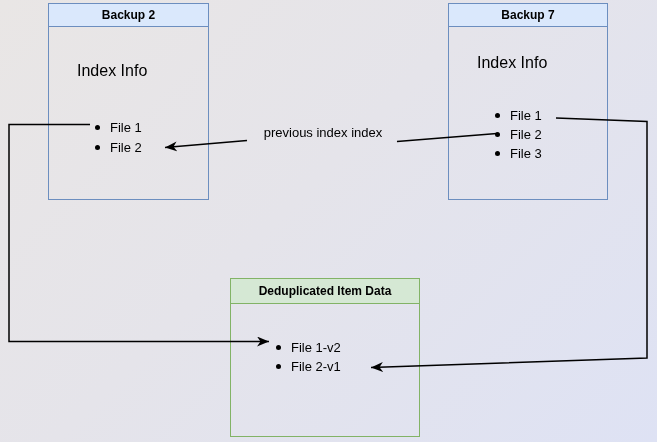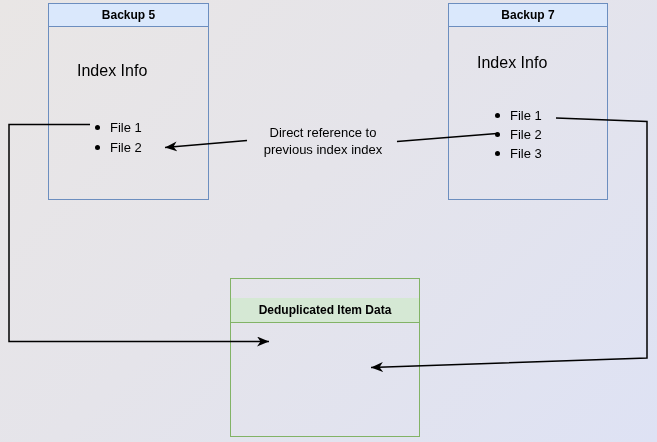--- a/index.html
+++ b/index.html
@@ -11,42 +11,42 @@
   }
   .canvas{position:absolute;inset:0;}
   .shape{position:absolute;border:1px solid;box-sizing:border-box;background:transparent;}
   .shape.blue{border-color:var(--blue-stroke,#6c8ebf);}
   .shape.green{border-color:var(--green-stroke,#82b366);}
   .shape-header{
     box-sizing:border-box;width:100%;display:flex;align-items:center;justify-content:center;
     font-weight:bold;font-size:12px;border-bottom:1px solid;
   }
   .blue .shape-header{background:var(--blue-fill,#dae8fc);border-bottom-color:var(--blue-stroke,#6c8ebf);height:23px;}
-  .green .shape-header{background:var(--green-fill,#d5e8d4);border-bottom-color:var(--green-stroke,#82b366);height:25px;margin-top:19px;}
+  .green .shape-header{background:var(--green-fill,#d5e8d4);border-bottom-color:var(--green-stroke,#82b366);height:25px;}
   .index-label{position:absolute;font-size:16px;white-space:nowrap;}
   .file-list{position:absolute;}
   .file-item{display:flex;align-items:center;font-size:13px;white-space:nowrap;}
   .file-item .dot{width:5px;height:5px;border-radius:50%;background:#000;margin-right:10px;flex:0 0 auto;}
   .lh20 .file-item{height:20px;}
   .lh19 .file-item{height:19px;}
   .edge-label{
     position:absolute;left:250px;top:124px;width:146px;
     font-size:13px;line-height:17px;text-align:center;
   }
   svg.connectors{position:absolute;inset:0;pointer-events:none;}
   .connector{stroke:var(--line,#000);stroke-width:1.5;fill:none;}
   .arrowhead{fill:var(--line,#000);}
 </style>
 </head>
 <body>
 
 <div class="canvas">
 
   <div class="shape blue" style="left:48px;top:3px;width:161px;height:197px;">
-    <div class="shape-header">Backup 5</div>
+    <div class="shape-header">Backup 2</div>
     <div class="index-label" style="left:28px;top:58px;">Index Info</div>
     <div class="file-list lh20" style="left:46px;top:113px;">
       <div class="file-item">
         <span class="dot"></span>
         <span>File 1</span>
       </div>
       <div class="file-item">
         <span class="dot"></span>
         <span>File 2</span>
       </div>
@@ -68,25 +68,32 @@
       <div class="file-item">
         <span class="dot"></span>
         <span>File 3</span>
       </div>
     </div>
   </div>
 
   <div class="shape green" style="left:230px;top:278px;width:190px;height:159px;">
     <div class="shape-header">Deduplicated Item Data</div>
     <div class="file-list lh19" style="left:45px;top:59px;">
+      <div class="file-item">
+        <span class="dot"></span>
+        <span>File 1-v2</span>
+      </div>
+      <div class="file-item">
+        <span class="dot"></span>
+        <span>File 2-v1</span>
+      </div>
     </div>
   </div>
 
   <div class="edge-label">
-    <div>Direct reference to</div>
     <div>previous index index</div>
   </div>
 
   <svg class="connectors" width="657" height="442" viewBox="0 0 657 442">
     <defs>
       <marker id="arrow" markerUnits="userSpaceOnUse" markerWidth="14" markerHeight="12" refX="12" refY="5" orient="auto">
         <path class="arrowhead" d="M0,0 L12,5 L0,10 L3.5,5 Z"></path>
       </marker>
     </defs>
 

